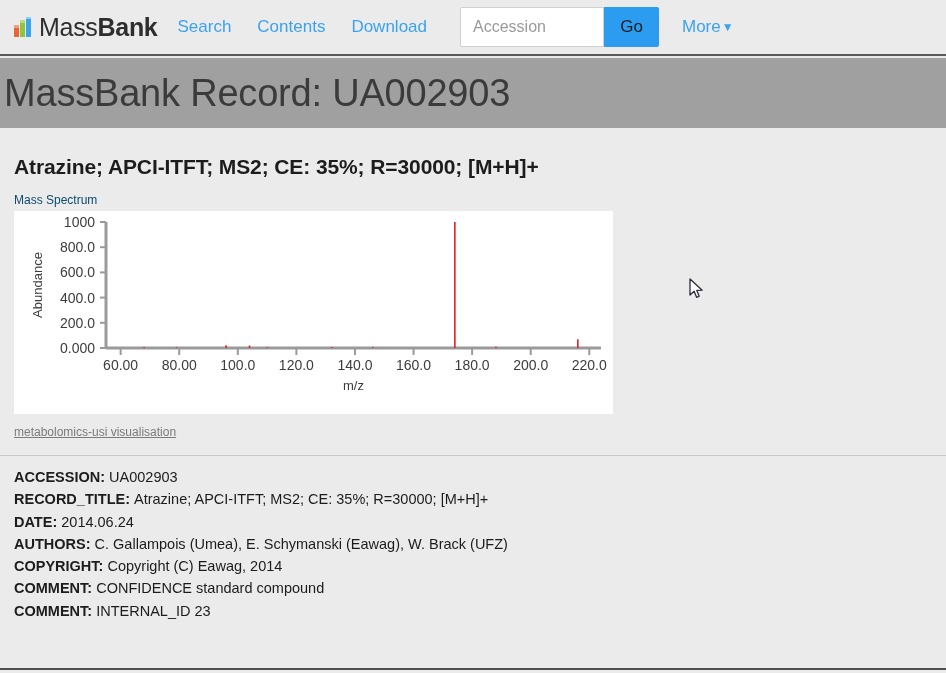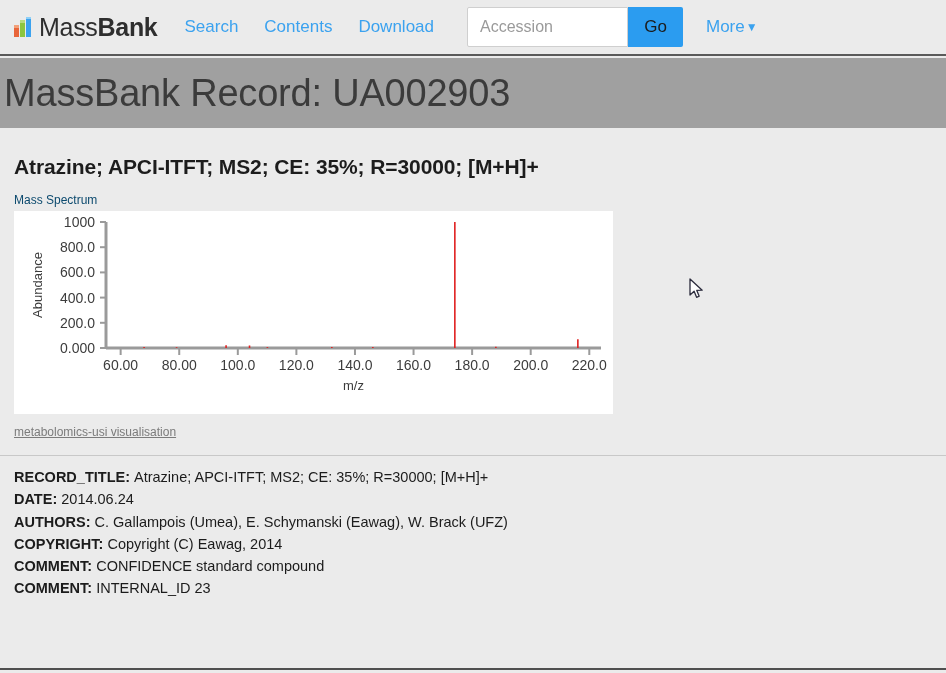--- a/index.html
+++ b/index.html
@@ -37,32 +37,32 @@
   }
   .brand-text {
     font-size: 25px;
     color: #2e2e2e;
     letter-spacing: -0.3px;
     white-space: nowrap;
   }
   .brand-text b { font-weight: 700; }
   .nav-links {
     display: flex; 
-    margin-left: 27px;
+    margin-left: 20px;
   }
   .nav-link {
     color: #3ba2ef;
     font-size: 17px;
     text-decoration: none;
     margin-right: 26px;
     white-space: nowrap;
   }
   .search-wrap { display: flex; align-items: center; margin-left: 7px; }
   .search-input {
-    width: 161px; height: 40px;
+    width: 144px; height: 40px;
     border: 1px solid #cfcfcf;
     background: #ffffff;
     font-size: 16px;
     color: #333;
     padding: 0 12px;
     outline: none;
     font-family: "Liberation Sans", sans-serif;
     border-radius: 2px 0 0 2px;
   }
   .search-input::placeholder { color: #9a9a9a; }
@@ -272,20 +272,21 @@
         <text id="chart-ylabel" fill="#3c3c3c" font-family="Liberation Sans, sans-serif" font-size="13" text-anchor="middle" x="28" y="74" transform="rotate(-90 28 74)">Abundance</text>
         <text id="chart-xlabel" fill="#3c3c3c" font-family="Liberation Sans, sans-serif" font-size="13" text-anchor="middle" x="339.5" y="179">m/z</text>
       </svg>
     </div>
 
     <a class="usi-link" href="#">metabolomics-usi visualisation</a>
 
     <div class="divider"></div>
 
     <div class="meta" id="metadata-list">
+        <div class="meta-row"><span class="meta-key">ACCESSION: </span><span class="meta-val">UA002903</span></div>
         <div class="meta-row"><span class="meta-key">RECORD_TITLE: </span><span class="meta-val">Atrazine; APCI-ITFT; MS2; CE: 35%; R=30000; [M+H]+</span></div>
         <div class="meta-row"><span class="meta-key">DATE: </span><span class="meta-val">2014.06.24</span></div>
         <div class="meta-row"><span class="meta-key">AUTHORS: </span><span class="meta-val">C. Gallampois (Umea), E. Schymanski (Eawag), W. Brack (UFZ)</span></div>
         <div class="meta-row"><span class="meta-key">COPYRIGHT: </span><span class="meta-val">Copyright (C) Eawag, 2014</span></div>
         <div class="meta-row"><span class="meta-key">COMMENT: </span><span class="meta-val">CONFIDENCE standard compound</span></div>
         <div class="meta-row"><span class="meta-key">COMMENT: </span><span class="meta-val">INTERNAL_ID 23</span></div>
       </div>
   </div>
 
   <div class="bottom-rule"></div>

